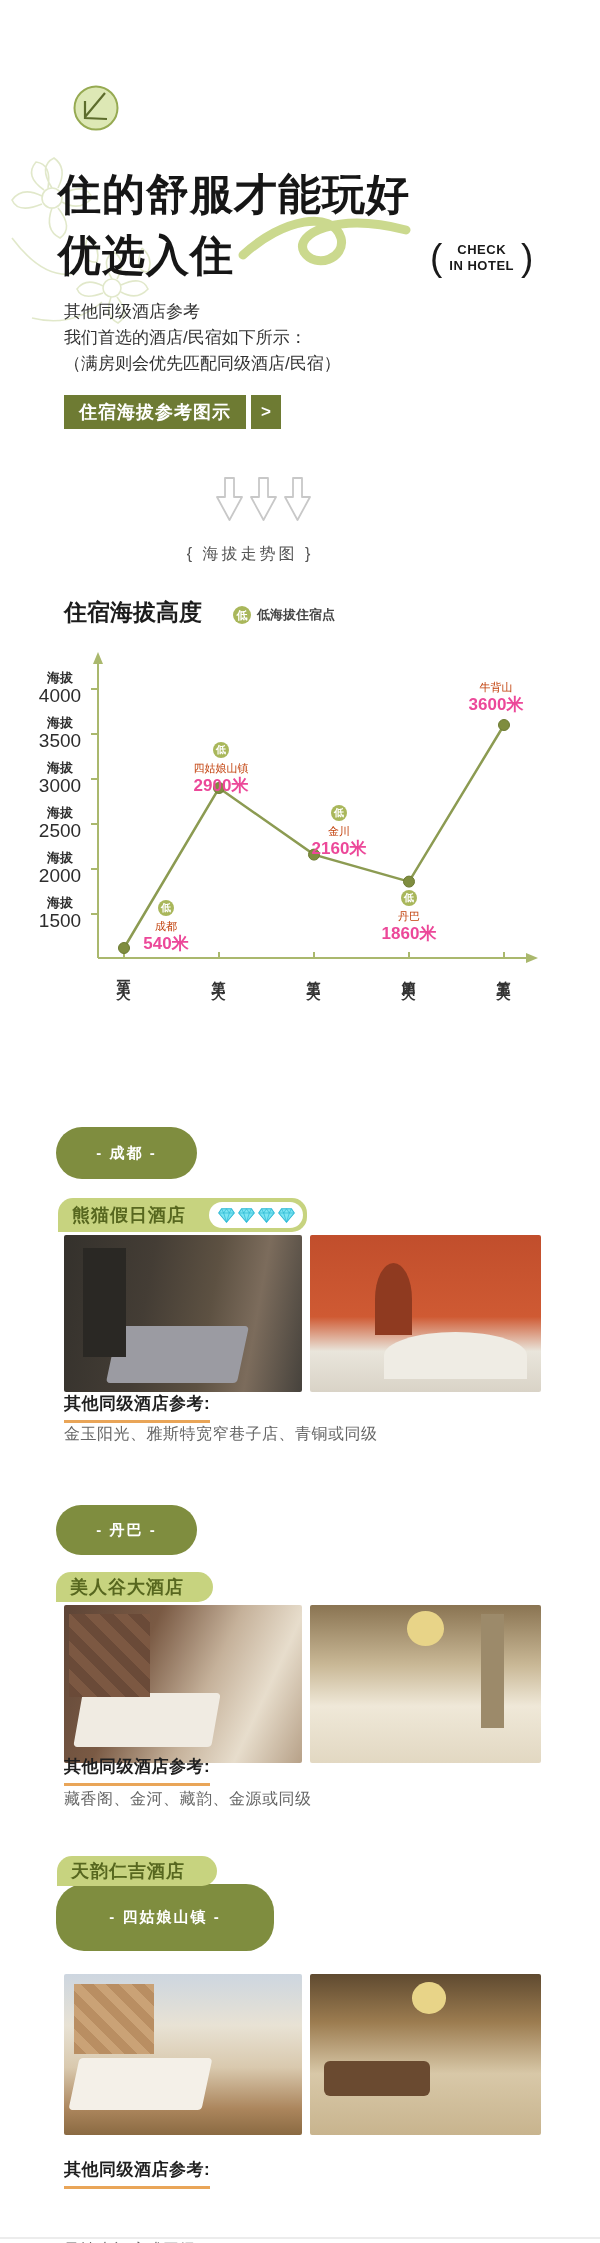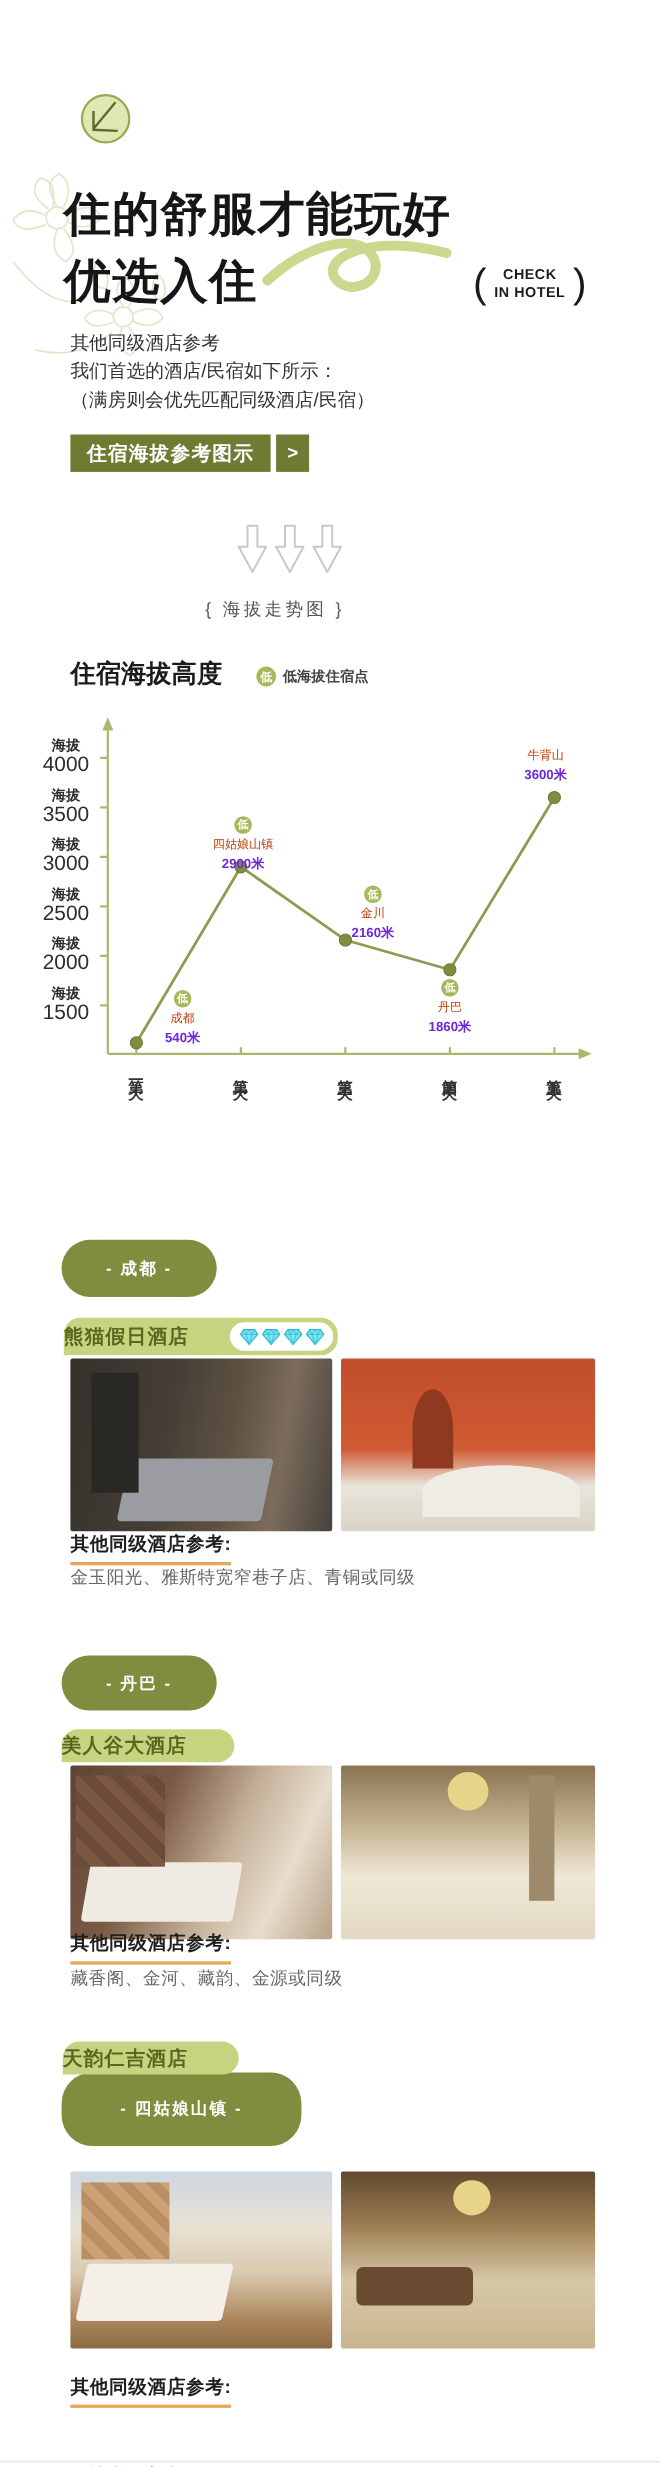--- a/index.html
+++ b/index.html
@@ -33,28 +33,28 @@
   #chart-labels{position:absolute;left:0;top:0;width:512px;height:1100px;pointer-events:none;}
   .yt{position:absolute;width:60px;text-align:center;}
   .yt-prefix{font-size:13px;font-weight:700;color:#2d2d2d;line-height:14px;}
   .yt-num{font-size:19px;color:#2d2d2d;line-height:21px;}
   .xlab{position:absolute;writing-mode:vertical-rl;text-orientation:upright;
         font-size:14px;color:#333;letter-spacing:3px;font-weight:600;}
   .pt-stack{position:absolute;width:120px;text-align:center;}
   .pt-badge{width:16px;height:16px;border-radius:50%;background:#a9b75b;color:#fff;font-size:10px;
             font-weight:700;display:flex;align-items:center;justify-content:center;margin:0 auto 2px;}
   .pt-name{font-size:11px;font-weight:400;color:#c2410c;line-height:17px;}
-  .pt-val{font-size:12px;font-weight:700;color:#6d28d9;line-height:17px;}
+  .pt-val{font-size:17px;font-weight:700;color:#ec4899;line-height:17px;}
 
   
   .pill{position:absolute;background:#7f8d3f;color:#fff;border-radius:28px;
         display:flex;align-items:center;justify-content:center;font-size:15px;
         font-weight:900;letter-spacing:2px;}
   .hotel-bar{position:absolute;background:#c7d37f;border-radius:15px 15px 15px 0;
-             display:flex;align-items:center;box-sizing:border-box;
+             display:flex;align-items:center;padding-left:14px;box-sizing:border-box;
              font-size:18px;font-weight:800;color:#57671f;letter-spacing:1px;}
   .gem-pill{position:absolute;right:4px;top:4px;width:94px;height:26px;background:#fff;
             border-radius:13px;display:flex;align-items:center;justify-content:center;gap:3px;}
   .photo{position:absolute;border-radius:2px;overflow:hidden;}
   .ph-detail{position:absolute;}
   .ref-title{position:absolute;font-size:17px;font-weight:800;color:#1f1f1f;
              border-bottom:3px solid #e9a558;padding-bottom:5px;letter-spacing:.5px;}
   .ref-list{position:absolute;font-size:16px;color:#666;letter-spacing:.5px;}
   .bottom-line{position:absolute;left:0;top:2237px;width:600px;height:2px;background:#ececec;}
 </style>

